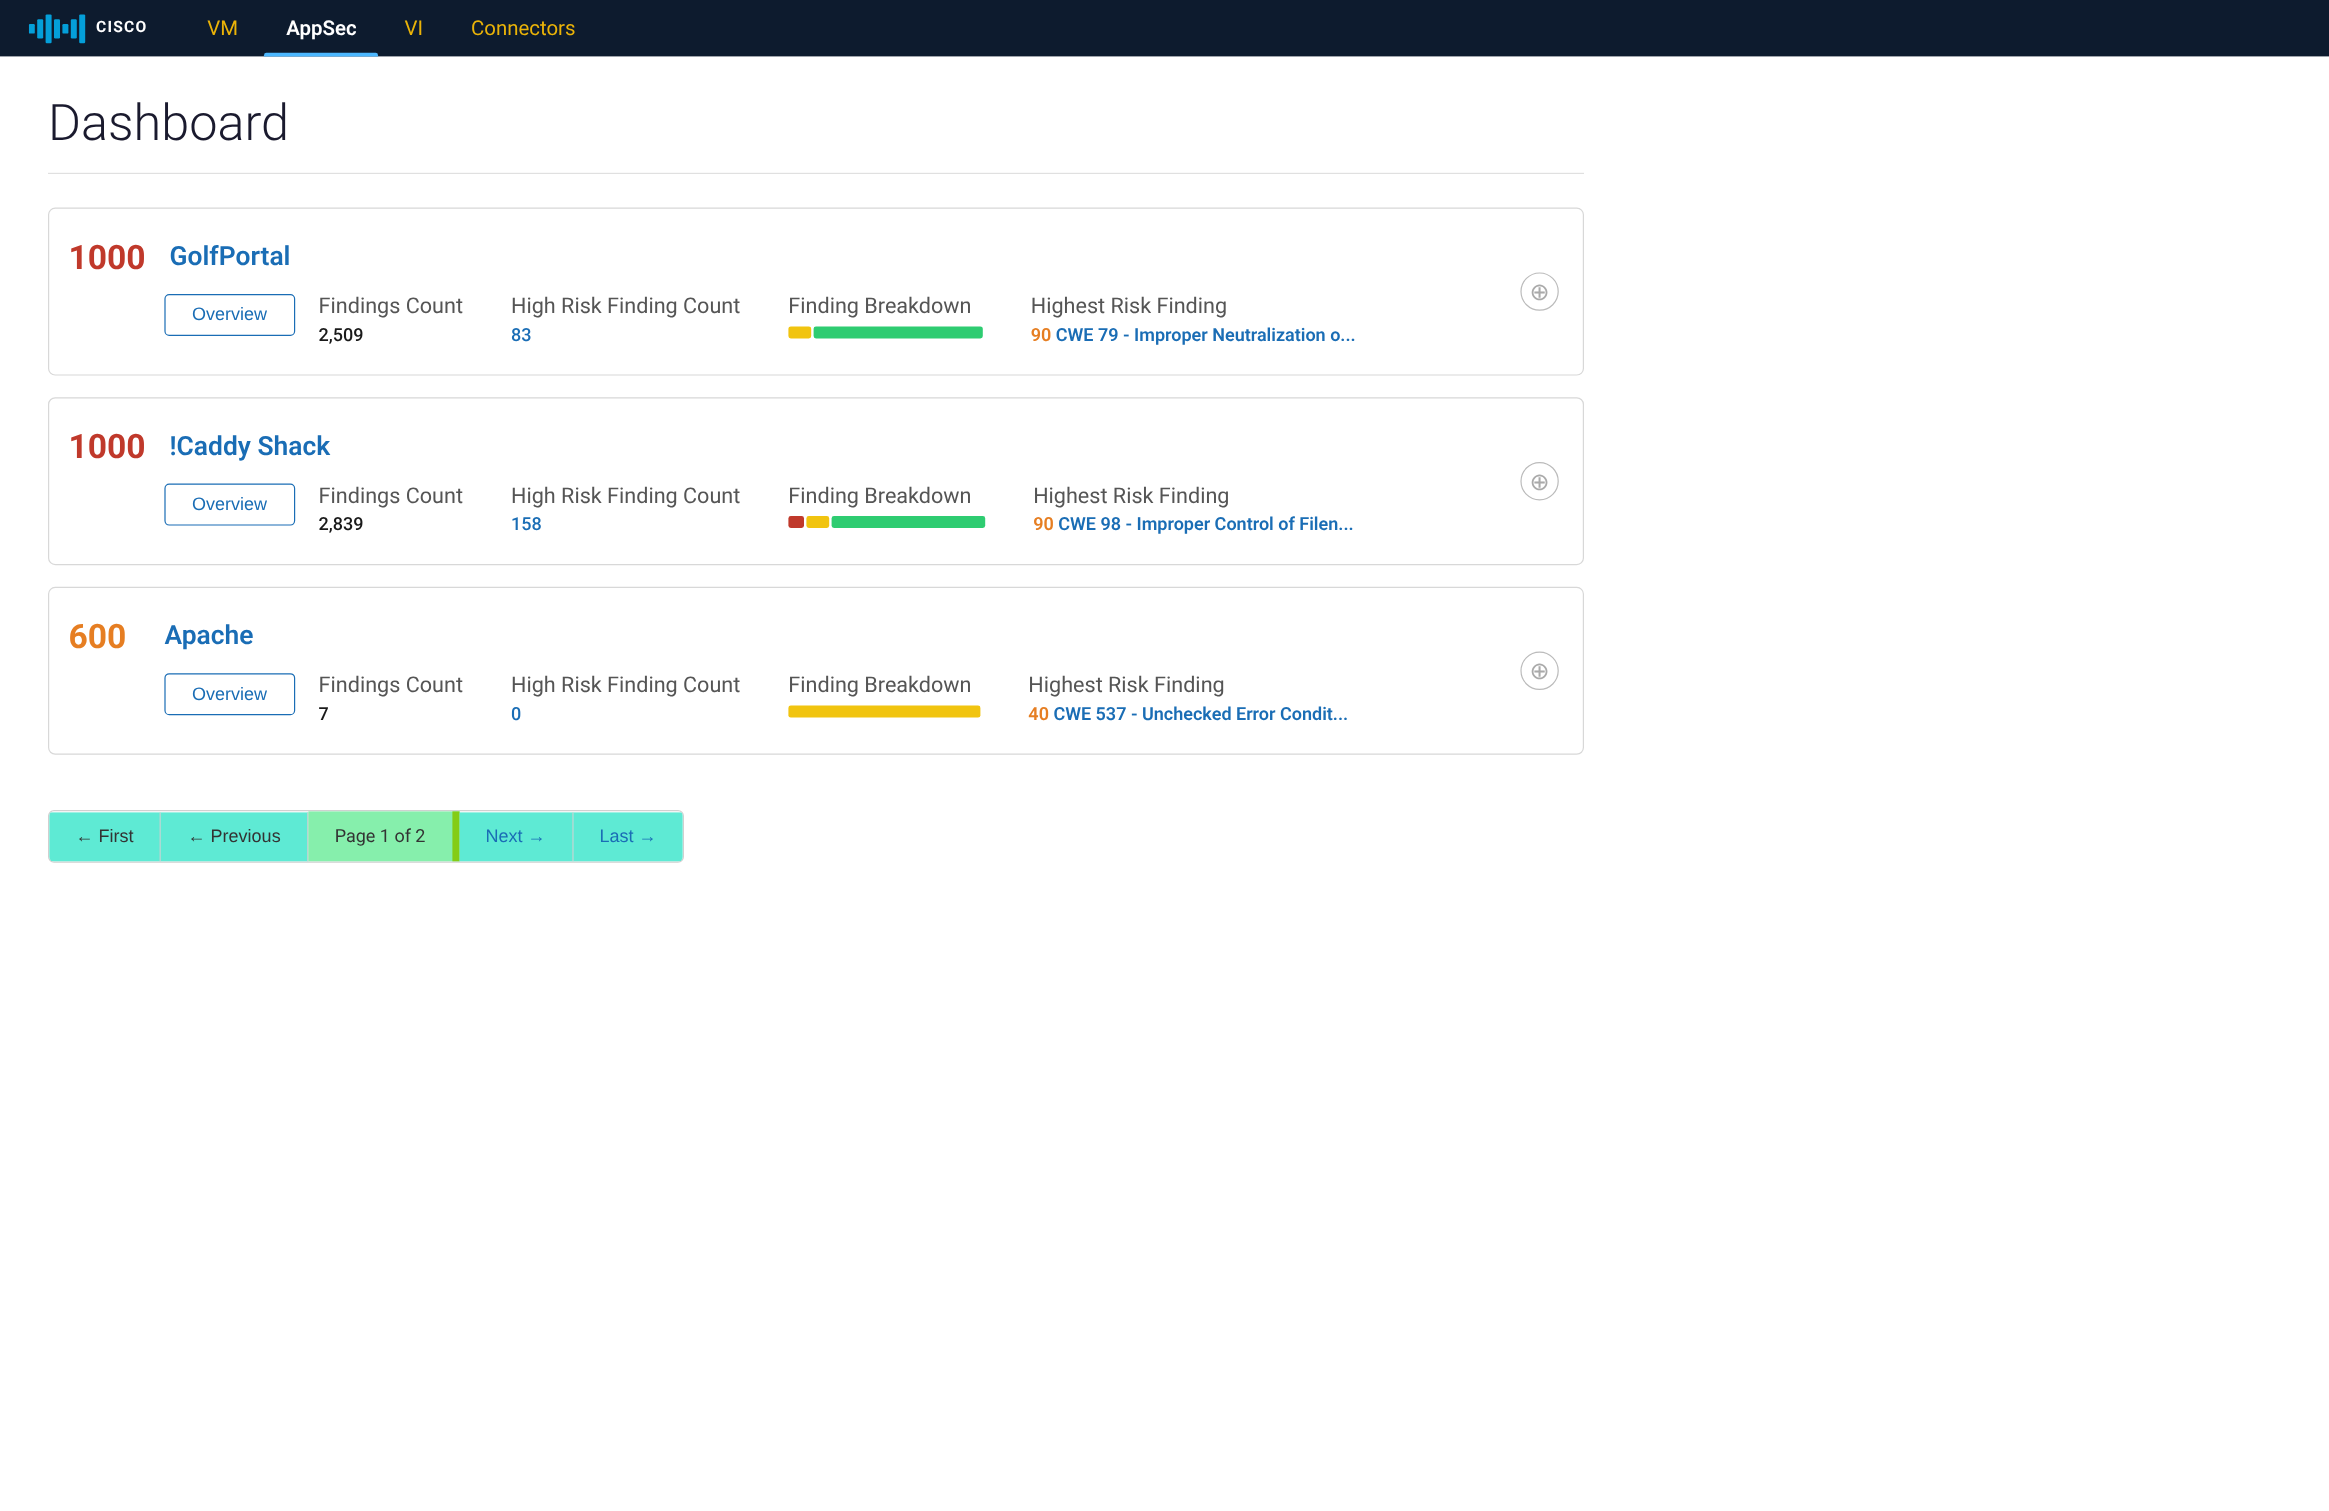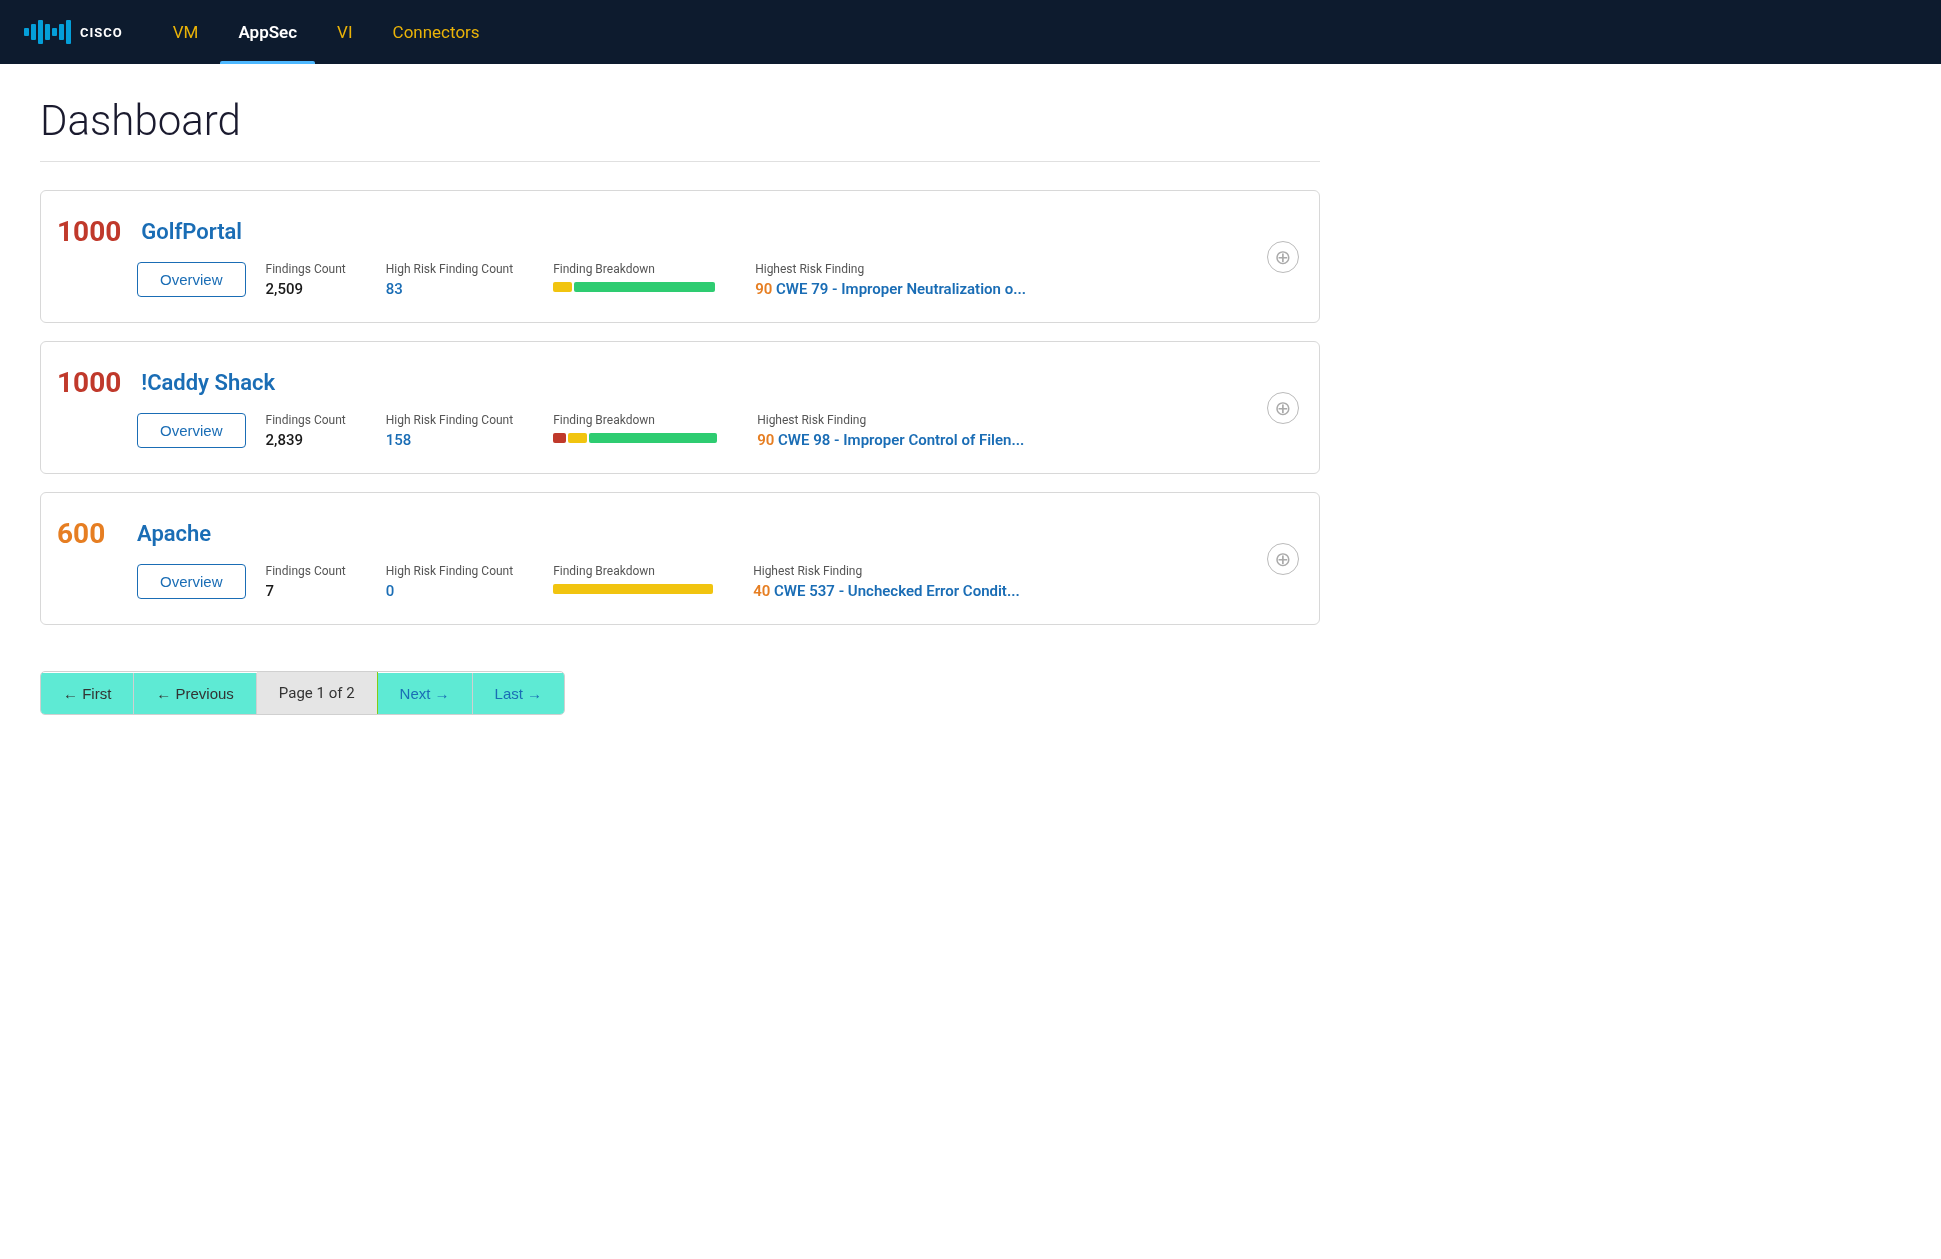--- a/index.html
+++ b/index.html
@@ -9,21 +9,21 @@
       color: #333;
       min-height: 100vh;
     }
 
     
     nav {
       background: #0d1b2e;
       display: flex;
       align-items: center;
       padding: 0 24px;
-      height: 64px;
+      height: 47px;
       position: relative;
     }
     .nav-logo {
       display: flex;
       align-items: center;
       margin-right: 32px;
     }
     .nav-logo svg {
       width: 52px;
       height: 28px;
@@ -147,21 +147,21 @@
       align-items: flex-start;
       gap: 40px;
       flex: 1;
     }
     .metric {
       display: flex;
       flex-direction: column;
       gap: 4px;
     }
     .metric-label {
-      font-size: 12px;
+      font-size: 18px;
       color: #555;
       white-space: nowrap;
     }
     .metric-value {
       font-size: 15px;
       color: #1a1a1a;
       font-weight: 500;
     }
     .metric-value.blue { color: #1a6db5; }
     .finding-breakdown-bar {
@@ -224,22 +224,22 @@
       white-space: nowrap;
       display: flex;
       align-items: center;
       gap: 6px;
     }
     .page-btn:last-child { border-right: none; }
     .page-btn.blue-text { color: #1a6db5; }
     .page-info {
       padding: 12px 22px;
       font-size: 15px;
-      background: #e5e5e5;
-      border-right: 1px solid #84cc16;
+      background: #86efac;
+      border-right: 6px solid #84cc16;
       color: #333;
       cursor: default;
     }
   </style>
 </head>
 <body>
 
 <nav>
   <div class="nav-logo">
 

